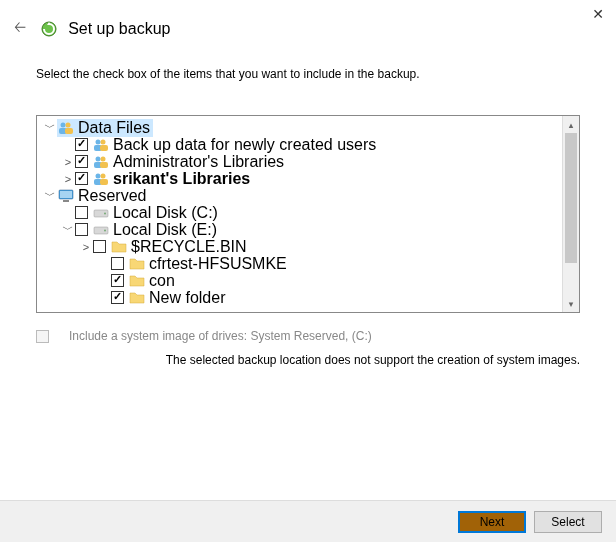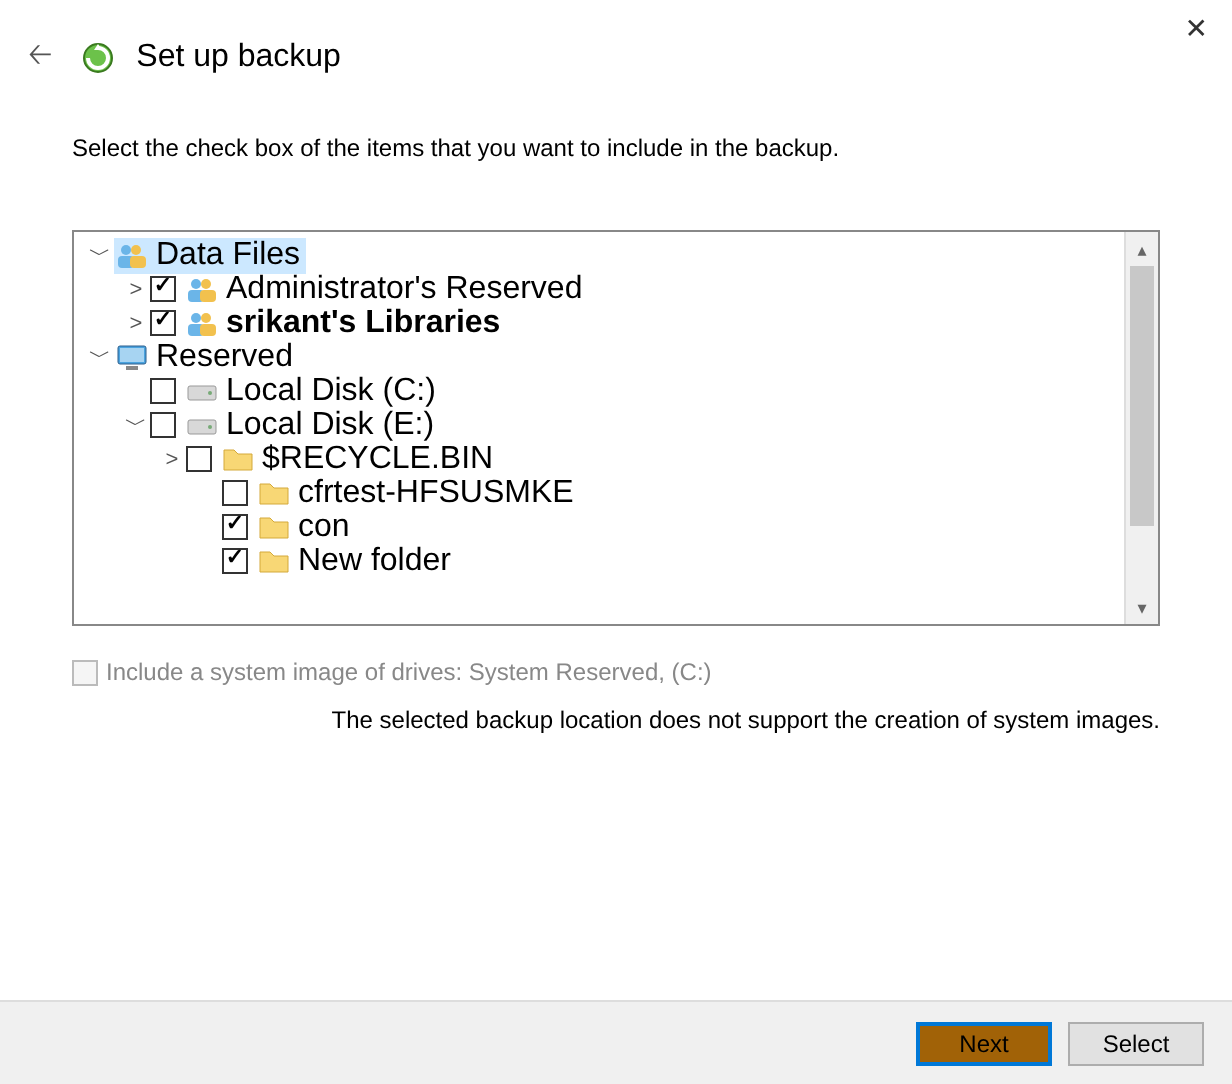--- a/index.html
+++ b/index.html
@@ -120,21 +120,21 @@
   .ind-0 { padding-left: 4px; }
   .ind-1 { padding-left: 22px; }
   .ind-2 { padding-left: 40px; }
   .ind-3 { padding-left: 58px; }
   .footer-options {
     padding: 16px 36px 0 36px;
   }
   .sys-img-row {
     display: flex;
     align-items: center;
-    gap: 4px;
+    gap: 20px;
   }
   .sys-img-cb {
     width: 13px;
     height: 13px;
     border: 1px solid #bbb;
     background: #f5f5f5;
   }
   .sys-img-label { color: #888; font-size: 12px; }
   .sys-img-msg {
     color: #000;
@@ -202,31 +202,44 @@
                 <circle cx="5" cy="4" r="2.5" fill="#6bb5e8"></circle>
                 <circle cx="10" cy="4" r="2.5" fill="#f2c14e"></circle>
                 <rect x="1" y="7" width="8" height="6" rx="2" fill="#6bb5e8"></rect>
                 <rect x="7" y="7" width="8" height="6" rx="2" fill="#f2c14e"></rect>
               </svg>
             </span>
             <span class="lbl">Data Files</span>
           </span>
         </div>
         <div class="row ind-1">
-          <span class="exp">&gt;</span>
+          <span class="exp blank"></span>
           <span class="cb checked"></span>
           <span class="ic">
             <svg width="16" height="14" viewBox="0 0 16 14">
               <circle cx="5" cy="4" r="2.5" fill="#6bb5e8"></circle>
               <circle cx="10" cy="4" r="2.5" fill="#f2c14e"></circle>
               <rect x="1" y="7" width="8" height="6" rx="2" fill="#6bb5e8"></rect>
               <rect x="7" y="7" width="8" height="6" rx="2" fill="#f2c14e"></rect>
             </svg>
           </span>
-          <span class="lbl">Administrator's Reserved</span>
+          <span class="lbl">Back up data for newly created users</span>
+        </div>
+        <div class="row ind-1">
+          <span class="exp">&gt;</span>
+          <span class="cb checked"></span>
+          <span class="ic">
+            <svg width="16" height="14" viewBox="0 0 16 14">
+              <circle cx="5" cy="4" r="2.5" fill="#6bb5e8"></circle>
+              <circle cx="10" cy="4" r="2.5" fill="#f2c14e"></circle>
+              <rect x="1" y="7" width="8" height="6" rx="2" fill="#6bb5e8"></rect>
+              <rect x="7" y="7" width="8" height="6" rx="2" fill="#f2c14e"></rect>
+            </svg>
+          </span>
+          <span class="lbl">Administrator's Libraries</span>
         </div>
         <div class="row ind-1">
           <span class="exp">&gt;</span>
           <span class="cb checked"></span>
           <span class="ic">
             <svg width="16" height="14" viewBox="0 0 16 14">
               <circle cx="5" cy="4" r="2.5" fill="#6bb5e8"></circle>
               <circle cx="10" cy="4" r="2.5" fill="#f2c14e"></circle>
               <rect x="1" y="7" width="8" height="6" rx="2" fill="#6bb5e8"></rect>
               <rect x="7" y="7" width="8" height="6" rx="2" fill="#f2c14e"></rect>

